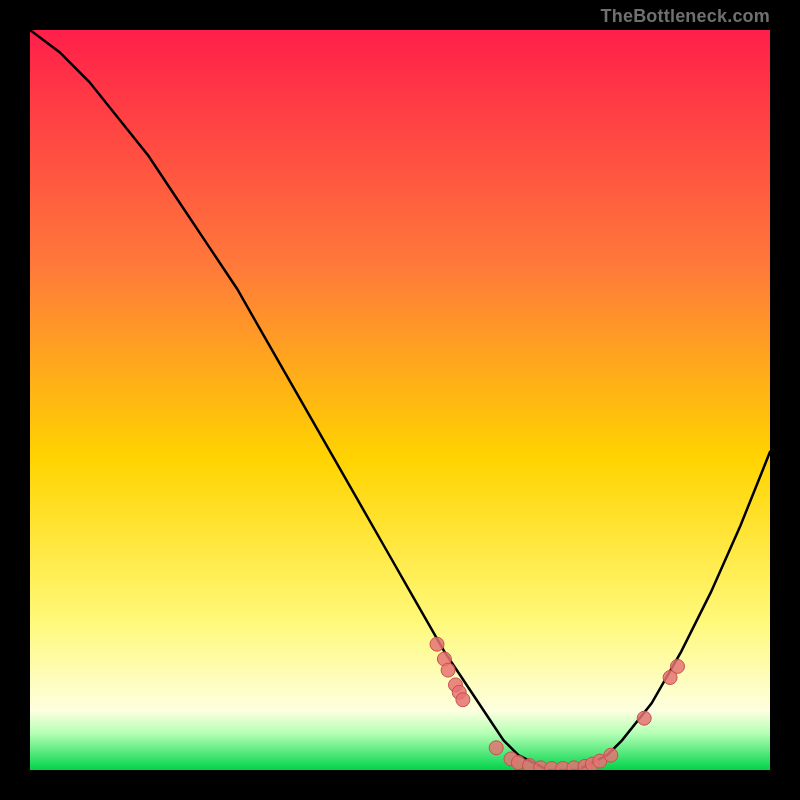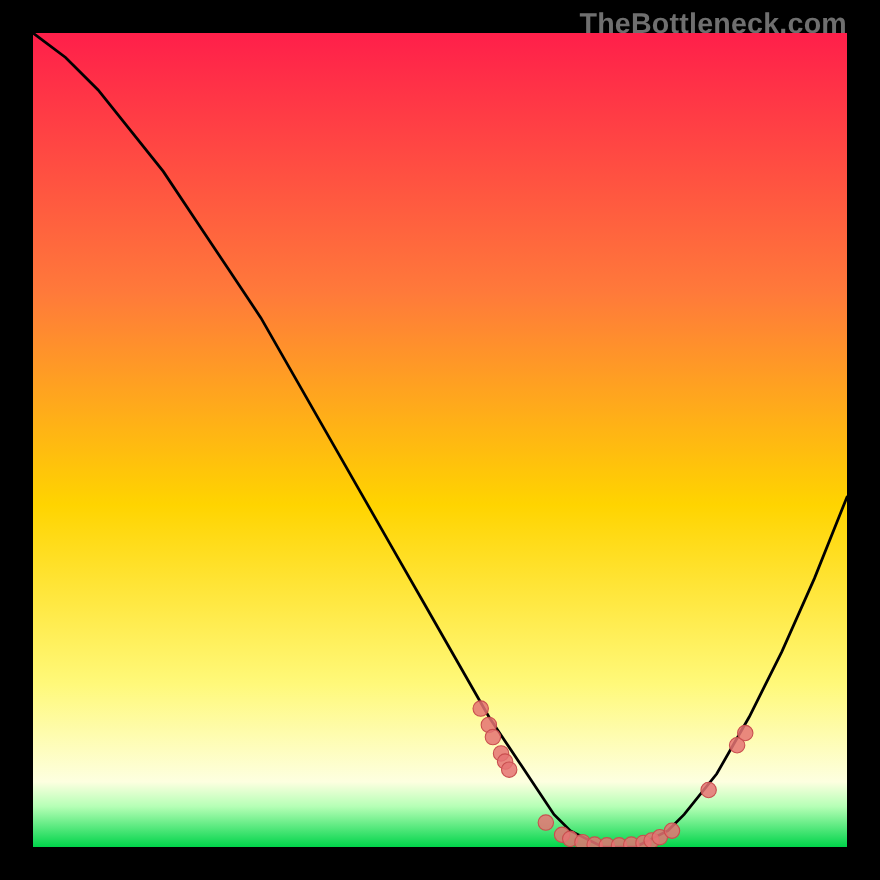--- a/index.html
+++ b/index.html
@@ -17,21 +17,21 @@
     left: 0;
     top: 0;
     width: 740px;
     height: 740px;
   }
   .watermark {
     position: absolute;
     top: 6px;
     right: 30px;
     font-family: Arial, Helvetica, sans-serif;
-    font-size: 26px;
+    font-size: 18px;
     font-weight: bold;
     color: #6f6f6f;
     letter-spacing: 0.2px;
   }
   svg { display: block; }
 </style>
 </head>
 <body>
 
 <div class="watermark">TheBottleneck.com</div>

